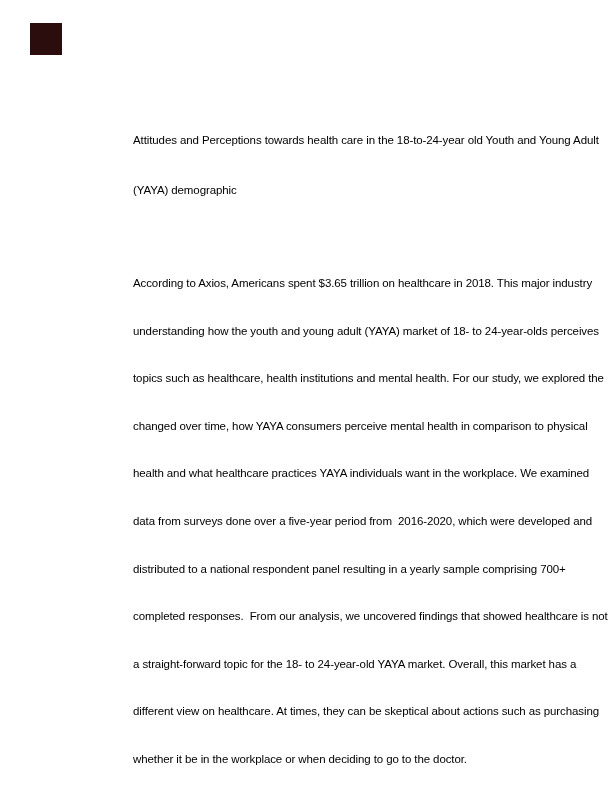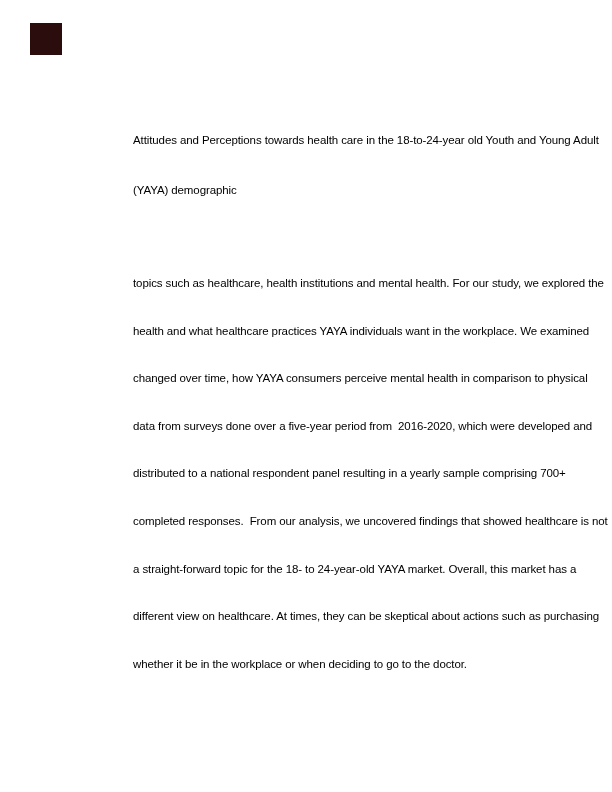--- a/index.html
+++ b/index.html
@@ -56,23 +56,25 @@
   <div class="corner-mark"></div>
 
   <div class="content">
 
     <div class="title-block">
       <div class="title-line">Attitudes and Perceptions towards health care in the 18-to-24-year old Youth and Young Adult</div>
       <div class="title-line">(YAYA) demographic</div>
     </div>
 
     <div class="body-block">
+      <div class="body-line">According to Axios, Americans spent $3.65 trillion on healthcare in 2018. This major industry</div>
+      <div class="body-line">understanding how the youth and young adult (YAYA) market of 18- to 24-year-olds perceives</div>
       <div class="body-line">topics such as healthcare, health institutions and mental health. For our study, we explored the</div>
+      <div class="body-line">changed over time, how YAYA consumers perceive mental health in comparison to physical</div>
       <div class="body-line">health and what healthcare practices YAYA individuals want in the workplace. We examined</div>
-      <div class="body-line">changed over time, how YAYA consumers perceive mental health in comparison to physical</div>
       <div class="body-line">data from surveys done over a five-year period from  2016-2020, which were developed and</div>
       <div class="body-line">distributed to a national respondent panel resulting in a yearly sample comprising 700+</div>
       <div class="body-line">completed responses.  From our analysis, we uncovered findings that showed healthcare is not</div>
       <div class="body-line">a straight-forward topic for the 18- to 24-year-old YAYA market. Overall, this market has a</div>
       <div class="body-line">different view on healthcare. At times, they can be skeptical about actions such as purchasing</div>
       <div class="body-line">whether it be in the workplace or when deciding to go to the doctor.</div>
     </div>
 
   </div>
 </div>

